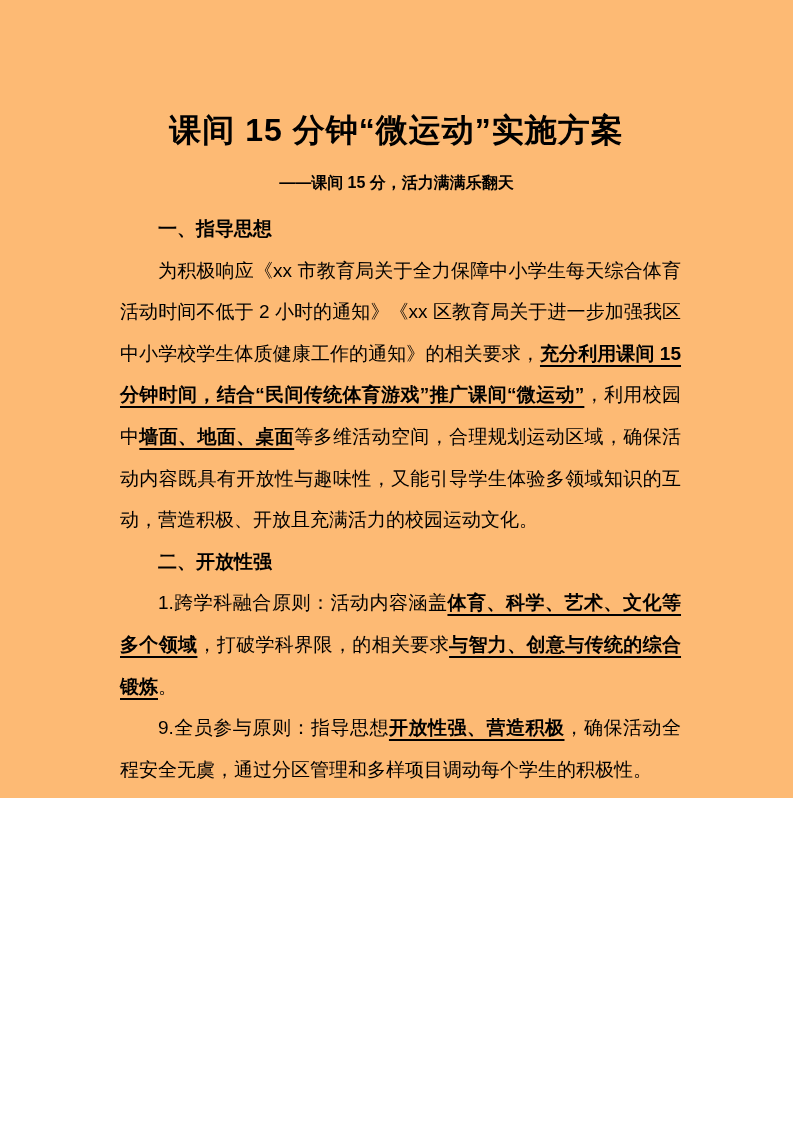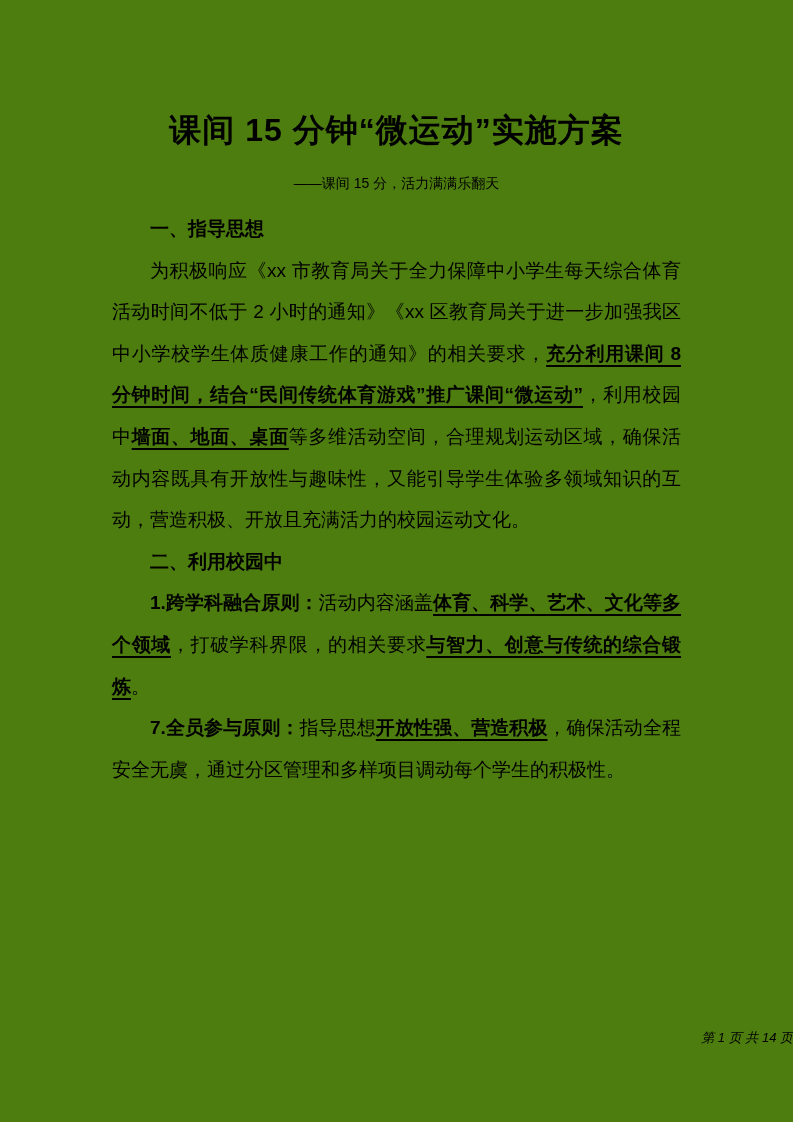--- a/index.html
+++ b/index.html
@@ -3,59 +3,60 @@
 <meta charset="utf-8">
 <style>
   html, body {
     margin: 0;
     padding: 0;
     background: #ffffff;
   }
   .page {
     position: relative;
     width: 793px;
-    height: 1122px;
+    height: 798px;
     margin: 0 auto;
-    background: #4d7c0f;
+    background: #fdba74;
     color: #000000;
     font-family: "Liberation Sans", sans-serif;
     box-sizing: border-box;
     padding: 0 112px;
     overflow: hidden;
   }
   .doc-title {
     margin: 102px 0 0 0;
     font-size: 32px;
     line-height: 56px;
     font-weight: bold;
     text-align: center;
     letter-spacing: 1px;
     white-space: nowrap;
   }
   .doc-subtitle {
     margin: 0;
-    font-size: 14px;
+    font-size: 16px;
     line-height: 50px;
-    font-weight: normal;
+    font-weight: bold;
     text-align: center;
   }
   .doc-body {
     font-size: 19px;
     line-height: 41.6px;
     text-align: justify;
+    margin-left: 8px;
   }
   .doc-body p {
     margin: 0;
     text-indent: 2em;
   }
   .doc-body p.heading {
     font-weight: bold;
   }
   .seg-bold {
-    font-weight: bold;
+    font-weight: normal;
   }
   .seg-bold-underline {
     font-weight: bold;
     text-decoration: underline;
     text-decoration-thickness: 2px;
     text-underline-offset: 5px;
   }
   .doc-footer {
     position: absolute;
     left: 0;
@@ -70,20 +71,20 @@
 </style>
 </head>
 <body>
 
 <div class="page">
   <h1 class="doc-title">课间 15 分钟“微运动”实施方案</h1>
   <h2 class="doc-subtitle">——课间 15 分，活力满满乐翻天</h2>
 
   <div class="doc-body" id="doc-body">
       <p class="heading">一、指导思想</p>
-      <p><span>为积极响应《xx 市教育局关于全力保障中小学生每天综合体育活动时间不低于 2 小时的通知》《xx 区教育局关于进一步加强我区中小学校学生体质健康工作的通知》的相关要求，</span><span class="seg-bold-underline">充分利用课间 8 分钟时间，结合“民间传统体育游戏”推广课间“微运动”</span><span>，利用校园中</span><span class="seg-bold-underline">墙面、地面、桌面</span><span>等多维活动空间，合理规划运动区域，确保活动内容既具有开放性与趣味性，又能引导学生体验多领域知识的互动，营造积极、开放且充满活力的校园运动文化。</span></p>
-      <p class="heading">二、利用校园中</p>
+      <p><span>为积极响应《xx 市教育局关于全力保障中小学生每天综合体育活动时间不低于 2 小时的通知》《xx 区教育局关于进一步加强我区中小学校学生体质健康工作的通知》的相关要求，</span><span class="seg-bold-underline">充分利用课间 15 分钟时间，结合“民间传统体育游戏”推广课间“微运动”</span><span>，利用校园中</span><span class="seg-bold-underline">墙面、地面、桌面</span><span>等多维活动空间，合理规划运动区域，确保活动内容既具有开放性与趣味性，又能引导学生体验多领域知识的互动，营造积极、开放且充满活力的校园运动文化。</span></p>
+      <p class="heading">二、开放性强</p>
       <p><span class="seg-bold">1.跨学科融合原则：</span><span>活动内容涵盖</span><span class="seg-bold-underline">体育、科学、艺术、文化等多个领域</span><span>，打破学科界限，的相关要求</span><span class="seg-bold-underline">与智力、创意与传统的综合锻炼</span><span>。</span></p>
-      <p><span class="seg-bold">7.全员参与原则：</span><span>指导思想</span><span class="seg-bold-underline">开放性强、营造积极</span><span>，确保活动全程安全无虞，通过分区管理和多样项目调动每个学生的积极性。</span></p>
+      <p><span class="seg-bold">9.全员参与原则：</span><span>指导思想</span><span class="seg-bold-underline">开放性强、营造积极</span><span>，确保活动全程安全无虞，通过分区管理和多样项目调动每个学生的积极性。</span></p>
     </div>
 
   <div class="doc-footer">第 1 页 共 14 页</div>
 </div>
 
 </body></html>

